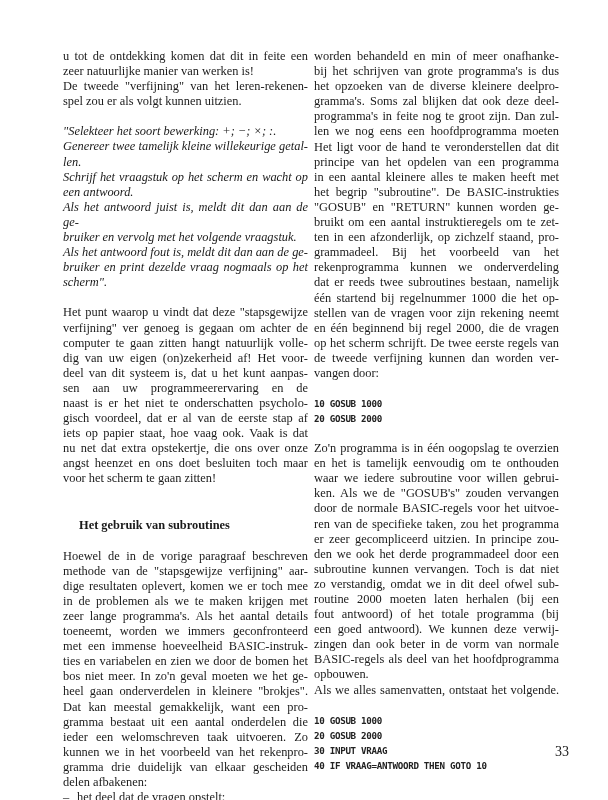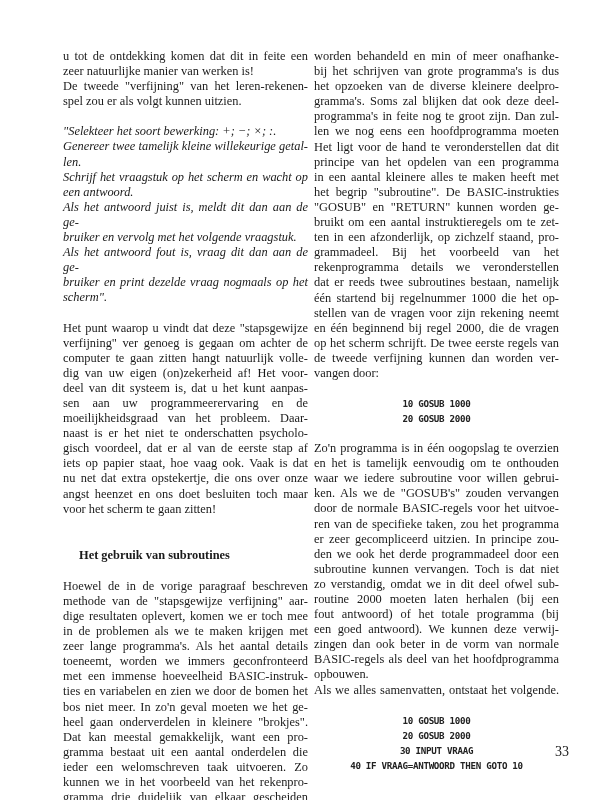--- a/index.html
+++ b/index.html
@@ -18,21 +18,21 @@
   .col-right { left: 314px; }
   p { margin: 0; }
   .gap { height: 15px; }
   .italic { font-style: italic; }
   .heading { font-weight: bold; margin: 16px; }
   .list { margin: 0; padding: 0; list-style: none; }
   .list li { display: flex; text-align: left; }
   .list li .dash { width: 14px; flex: 0 0 14px; }
   .code {
     font-family: "DejaVu Sans Mono", "Liberation Mono", monospace;
-    font-size: 9.2px; line-height: 15px; white-space: pre; text-align: center;
+    font-size: 9.2px; line-height: 15px; white-space: pre; text-align: left;
     letter-spacing: -0.3px; font-weight: bold; color: #222;
   }
   .page-number {
     position: absolute; left: 555px; top: 744px;
     font-size: 14px; font-family: "Liberation Serif", serif;
   }
   .line { display: block; text-align-last: justify; }
   .line.last { text-align-last: left; }
 </style>
 </head>
@@ -47,33 +47,32 @@
   </p>
   <div class="gap"></div>
   <p class="italic">
     <span class="line last">"Selekteer het soort bewerking: +; −; ×; :.</span>
     <span class="line">Genereer twee tamelijk kleine willekeurige getal-</span>
     <span class="line last">len.</span>
     <span class="line">Schrijf het vraagstuk op het scherm en wacht op</span>
     <span class="line last">een antwoord.</span>
     <span class="line">Als het antwoord juist is, meldt dit dan aan de ge-</span>
     <span class="line last">bruiker en vervolg met het volgende vraagstuk.</span>
-    <span class="line">Als het antwoord fout is, vraag dit dan aan de ge-</span>
+    <span class="line">Als het antwoord fout is, meldt dit dan aan de ge-</span>
     <span class="line">bruiker en print dezelde vraag nogmaals op het</span>
     <span class="line last">scherm".</span>
   </p>
   <div class="gap"></div>
   <p>
     <span class="line">Het punt waarop u vindt dat deze "stapsgewijze</span>
     <span class="line">verfijning" ver genoeg is gegaan om achter de</span>
     <span class="line">computer te gaan zitten hangt natuurlijk volle-</span>
     <span class="line">dig van uw eigen (on)zekerheid af! Het voor-</span>
     <span class="line">deel van dit systeem is, dat u het kunt aanpas-</span>
     <span class="line">sen aan uw programmeerervaring en de</span>
-    <span class="line">moeilijkheidsgraad van het probleem. Daar-</span>
     <span class="line">naast is er het niet te onderschatten psycholo-</span>
     <span class="line">gisch voordeel, dat er al van de eerste stap af</span>
     <span class="line">iets op papier staat, hoe vaag ook. Vaak is dat</span>
     <span class="line">nu net dat extra opstekertje, die ons over onze</span>
     <span class="line">angst heenzet en ons doet besluiten toch maar</span>
     <span class="line last">voor het scherm te gaan zitten!</span>
   </p>
   <div class="gap"></div>
   <h2 class="heading" style="font-size:12.4px;line-height:15.1px;">Het gebruik van subroutines</h2>
   <p>
@@ -119,21 +118,21 @@
   </p>
   <p>
     <span class="line">Het ligt voor de hand te veronderstellen dat dit</span>
     <span class="line">principe van het opdelen van een programma</span>
     <span class="line">in een aantal kleinere alles te maken heeft met</span>
     <span class="line">het begrip "subroutine". De BASIC-instrukties</span>
     <span class="line">"GOSUB" en "RETURN" kunnen worden ge-</span>
     <span class="line">bruikt om een aantal instruktieregels om te zet-</span>
     <span class="line">ten in een afzonderlijk, op zichzelf staand, pro-</span>
     <span class="line">grammadeel. Bij het voorbeeld van het</span>
-    <span class="line">rekenprogramma details we veronderstellen</span>
+    <span class="line">rekenprogramma kunnen we onderverdeling</span>
     <span class="line">dat er reeds twee subroutines bestaan, namelijk</span>
     <span class="line">één startend bij regelnummer 1000 die het op-</span>
     <span class="line">stellen van de vragen voor zijn rekening neemt</span>
     <span class="line">en één beginnend bij regel 2000, die de vragen</span>
     <span class="line">op het scherm schrijft. De twee eerste regels van</span>
     <span class="line">de tweede verfijning kunnen dan worden ver-</span>
     <span class="line last">vangen door:</span>
   </p>
   <div class="gap"></div>
   <div class="code"><div>10 GOSUB 1000</div><div>20 GOSUB 2000</div></div>

